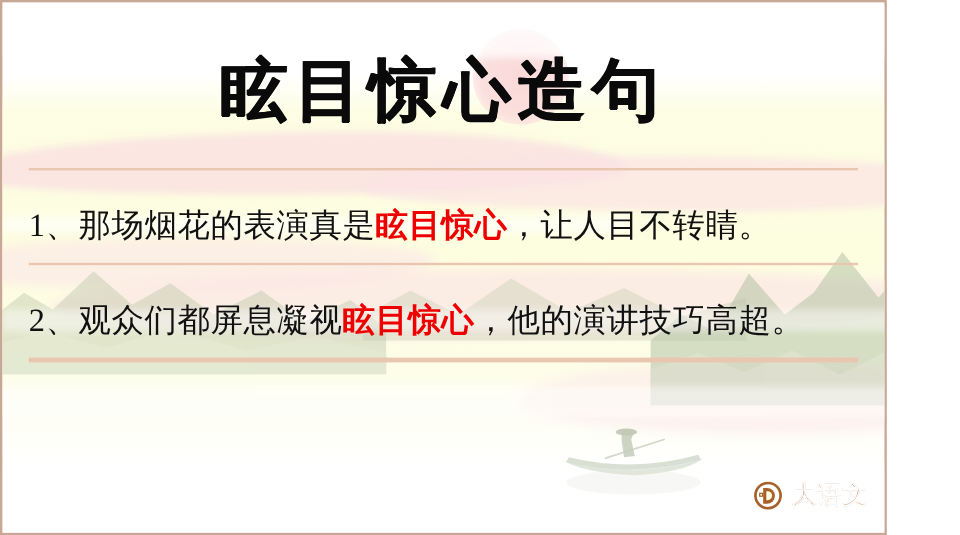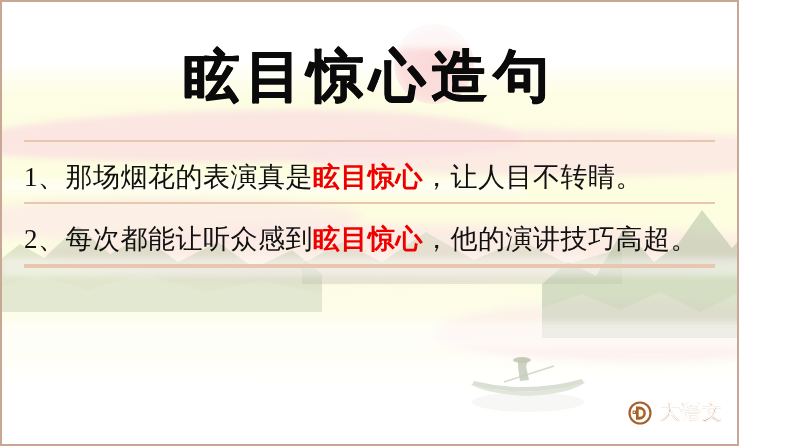--- a/index.html
+++ b/index.html
@@ -141,21 +141,22 @@
   .rule {
     height: 2px;
     margin: 0 22px;
     background: #e8c6b0;
   }
   .line-row {
     padding: 6px 0 7px 22px;
     min-height: 60px;
     box-sizing: border-box;
     display: flex;
-    align-items: flex-end;
+    align-items: center;
+    margin-top: 17px;
   }
   .sentence {
     font-family: "Liberation Serif", "DejaVu Serif", serif;
     font-size: 27px;
     line-height: 1.35;
     color: #111111;
     letter-spacing: 0.5px;
     white-space: nowrap;
   }
   .kw {
@@ -265,21 +266,21 @@
 
     <div class="rule"></div>
 
     <div class="line-row">
       <div class="sentence"><span>1、</span><span>那场烟花的表演真是</span><span class="kw">眩目惊心</span><span>，让人目不转睛。</span></div>
     </div>
 
     <div class="rule"></div>
 
     <div class="line-row">
-      <div class="sentence"><span>2、</span><span>每次都能让听众感到</span><span class="kw">眩目惊心</span><span>，他的演讲技巧高超。</span></div>
+      <div class="sentence"><span>2、</span><span>观众们都屏息凝视</span><span class="kw">眩目惊心</span><span>，他的演讲技巧高超。</span></div>
     </div>
 
     <div class="rule"></div>
 
 
     <div class="rule"></div>
   </div>
 
   <div class="logo">
     <span class="logo-mark">

